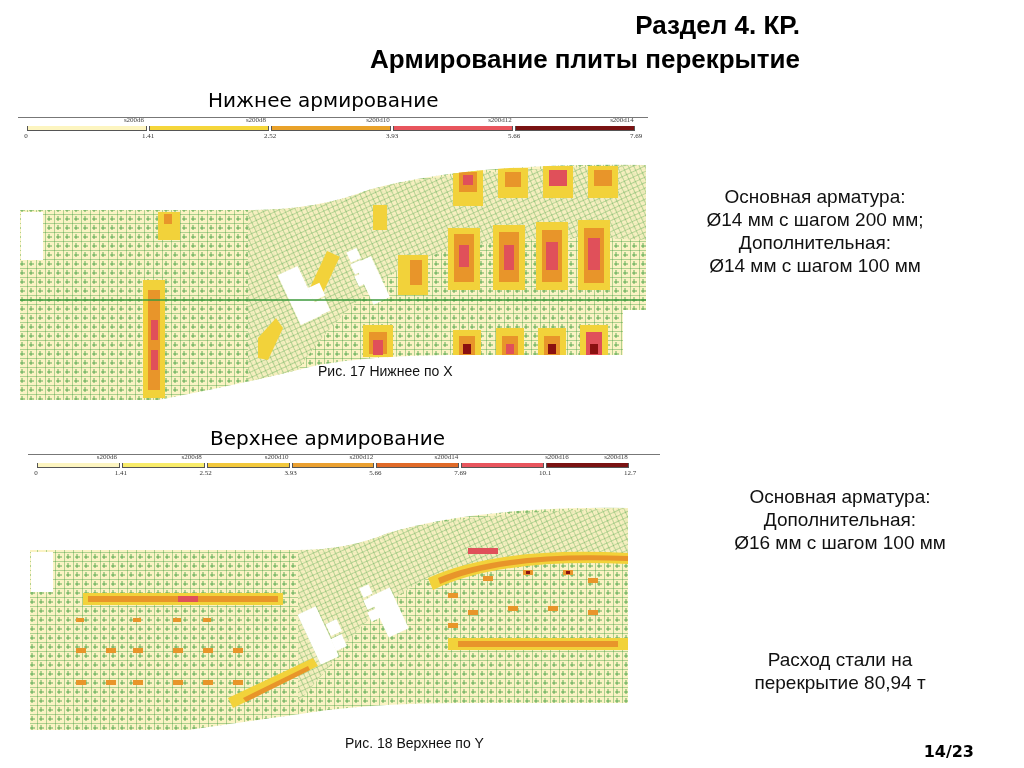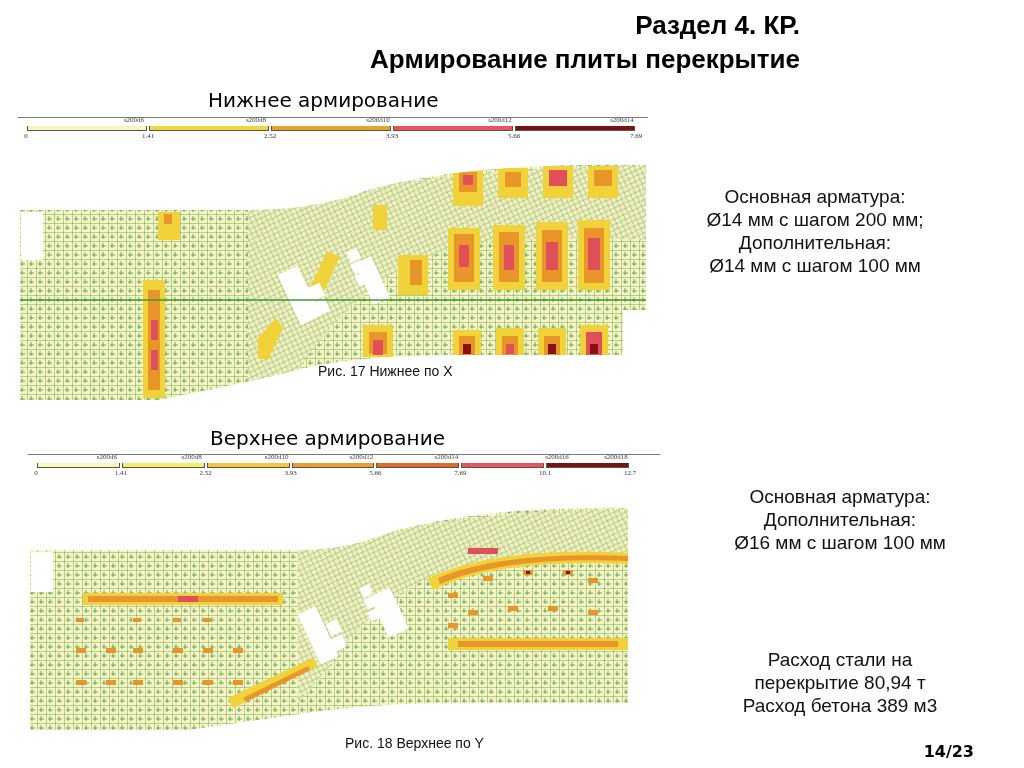--- a/index.html
+++ b/index.html
@@ -268,16 +268,15 @@
 
 <div class="note" style="left:680px; top:485px; width:320px;">
   <div>Основная арматура:</div>
   <div>Дополнительная:</div>
   <div>Ø16 мм с шагом 100 мм</div>
 </div>
 
 <div class="note" style="left:680px; top:625px; width:320px;margin-top:23px;">
   <div>Расход стали на</div>
   <div>перекрытие 80,94 т</div>
-  <div>Расход бетона 389 м3</div>
 </div>
 
 <div class="page-num">14/23</div>
 
 </body></html>

